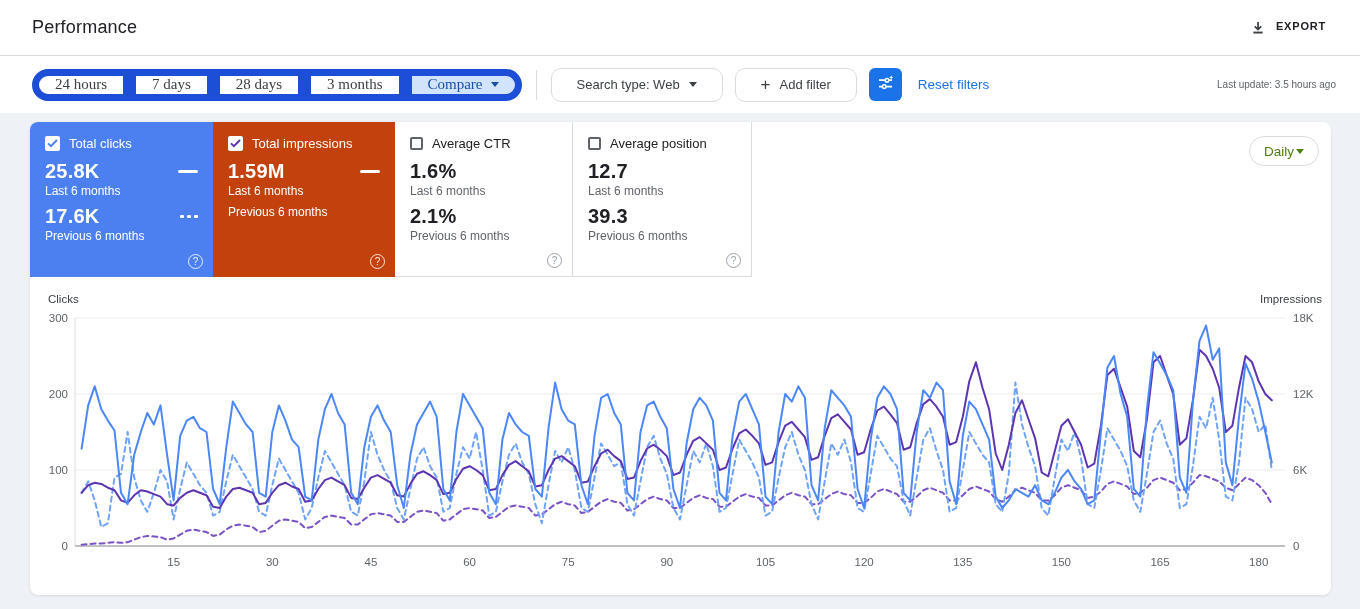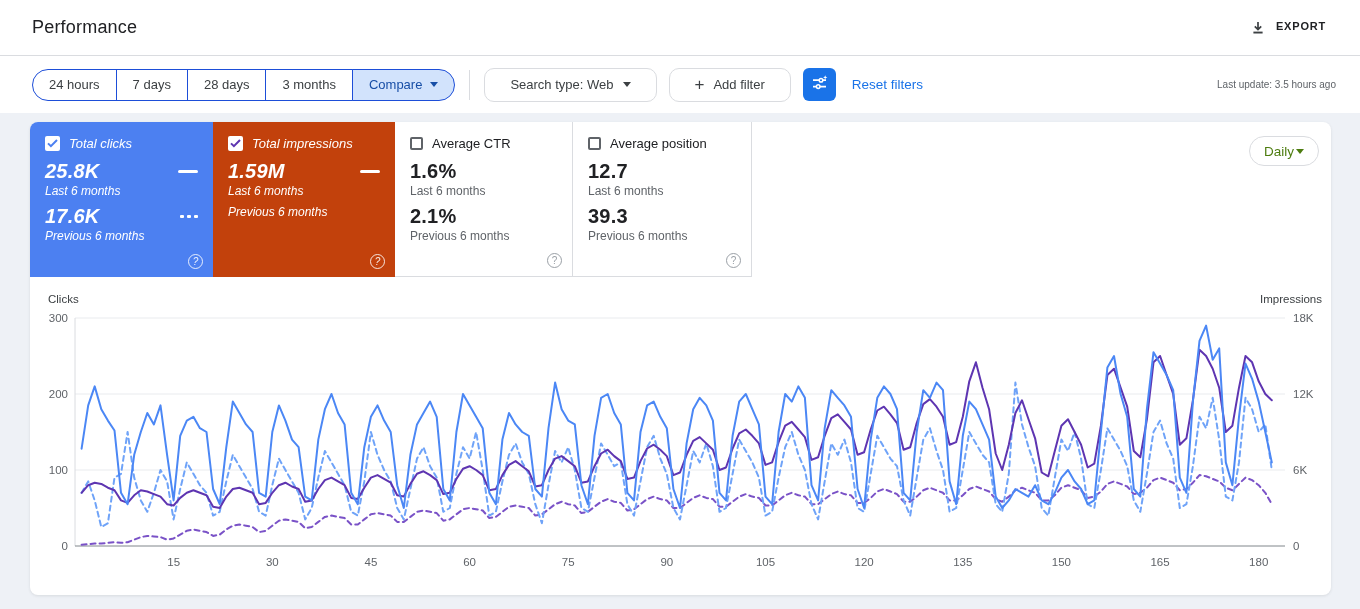--- a/index.html
+++ b/index.html
@@ -23,22 +23,22 @@
     color:#202124; cursor:pointer; padding:8px 10px;
   }
   .export-btn svg { display:block; }
   
   .filter-bar {
     height:57px; background:#fff; display:flex; align-items:center;
     padding:0 24px 0 32px;
   }
   .seg-group { display:flex; }
   .seg {
-    border:1px solid #1d4ed8; background:#fff; height:32px; padding:0 16px;
-    font-family:Liberation Sans, sans-serif; font-size:13px; color:#3c4043; cursor:pointer;
+    border:7px solid #1d4ed8; background:#fff; height:32px; padding:0 16px;
+    font-family:Liberation Serif, serif; font-size:15px; color:#3c4043; cursor:pointer;
     margin-left:-1px; display:flex; align-items:center; gap:8px;
   }
   .seg:first-child { border-radius:16px 0 0 16px; margin-left:0; }
   .seg-compare { border-radius:0 16px 16px 0; background:#d2e3fc; color:#174ea6; font-weight:500; }
   .caret { width:0; height:0; border-left:4px solid transparent; border-right:4px solid transparent; border-top:5px solid currentColor; display:inline-block; }
   .vdivider { width:1px; height:30px; background:#dadce0; margin:0 14px; }
   .pill {
     border:1px solid #dadce0; background:#fff; height:34px; padding:0 25px;
     border-radius:10px; font-family:inherit; font-size:13px; color:#3c4043;
     display:flex; align-items:center; gap:9px; cursor:pointer; margin-right:12px;
@@ -55,21 +55,21 @@
   .last-update { margin-left:auto; font-size:10px; color:#5f6368; }
   
   .content { padding:9px 29px 0 30px; }
   .panel {
     background:#fff; border-radius:8px; width:1301px; height:473px;
     box-shadow:0 1px 3px rgba(60,64,67,.12); position:relative;
   }
   
   .cards-row { display:flex; height:155px; }
   .metric-card { position:relative; padding:14px 15px; cursor:pointer; }
-  .metric-card.colored { color:#fff;font-style:italic; }
+  .metric-card.colored { color:#fff; }
   .card-0 { width:183px; border-radius:8px 0 0 0; }
   .card-1 { width:182px; }
   .card-2 { width:178px; background:#fff; border-right:1px solid #dadce0; border-bottom:1px solid #dadce0; }
   .card-3 { width:179px; background:#fff; border-right:1px solid #dadce0; border-bottom:1px solid #dadce0; }
   .cb-row { display:flex; align-items:center; gap:9px; font-size:13px; margin-bottom:9px; }
   .checkbox-checked {
     width:15px; height:15px; background:#fff; border-radius:2px;
     display:flex; align-items:center; justify-content:center; flex:0 0 auto;
   }
   .checkbox-empty {

